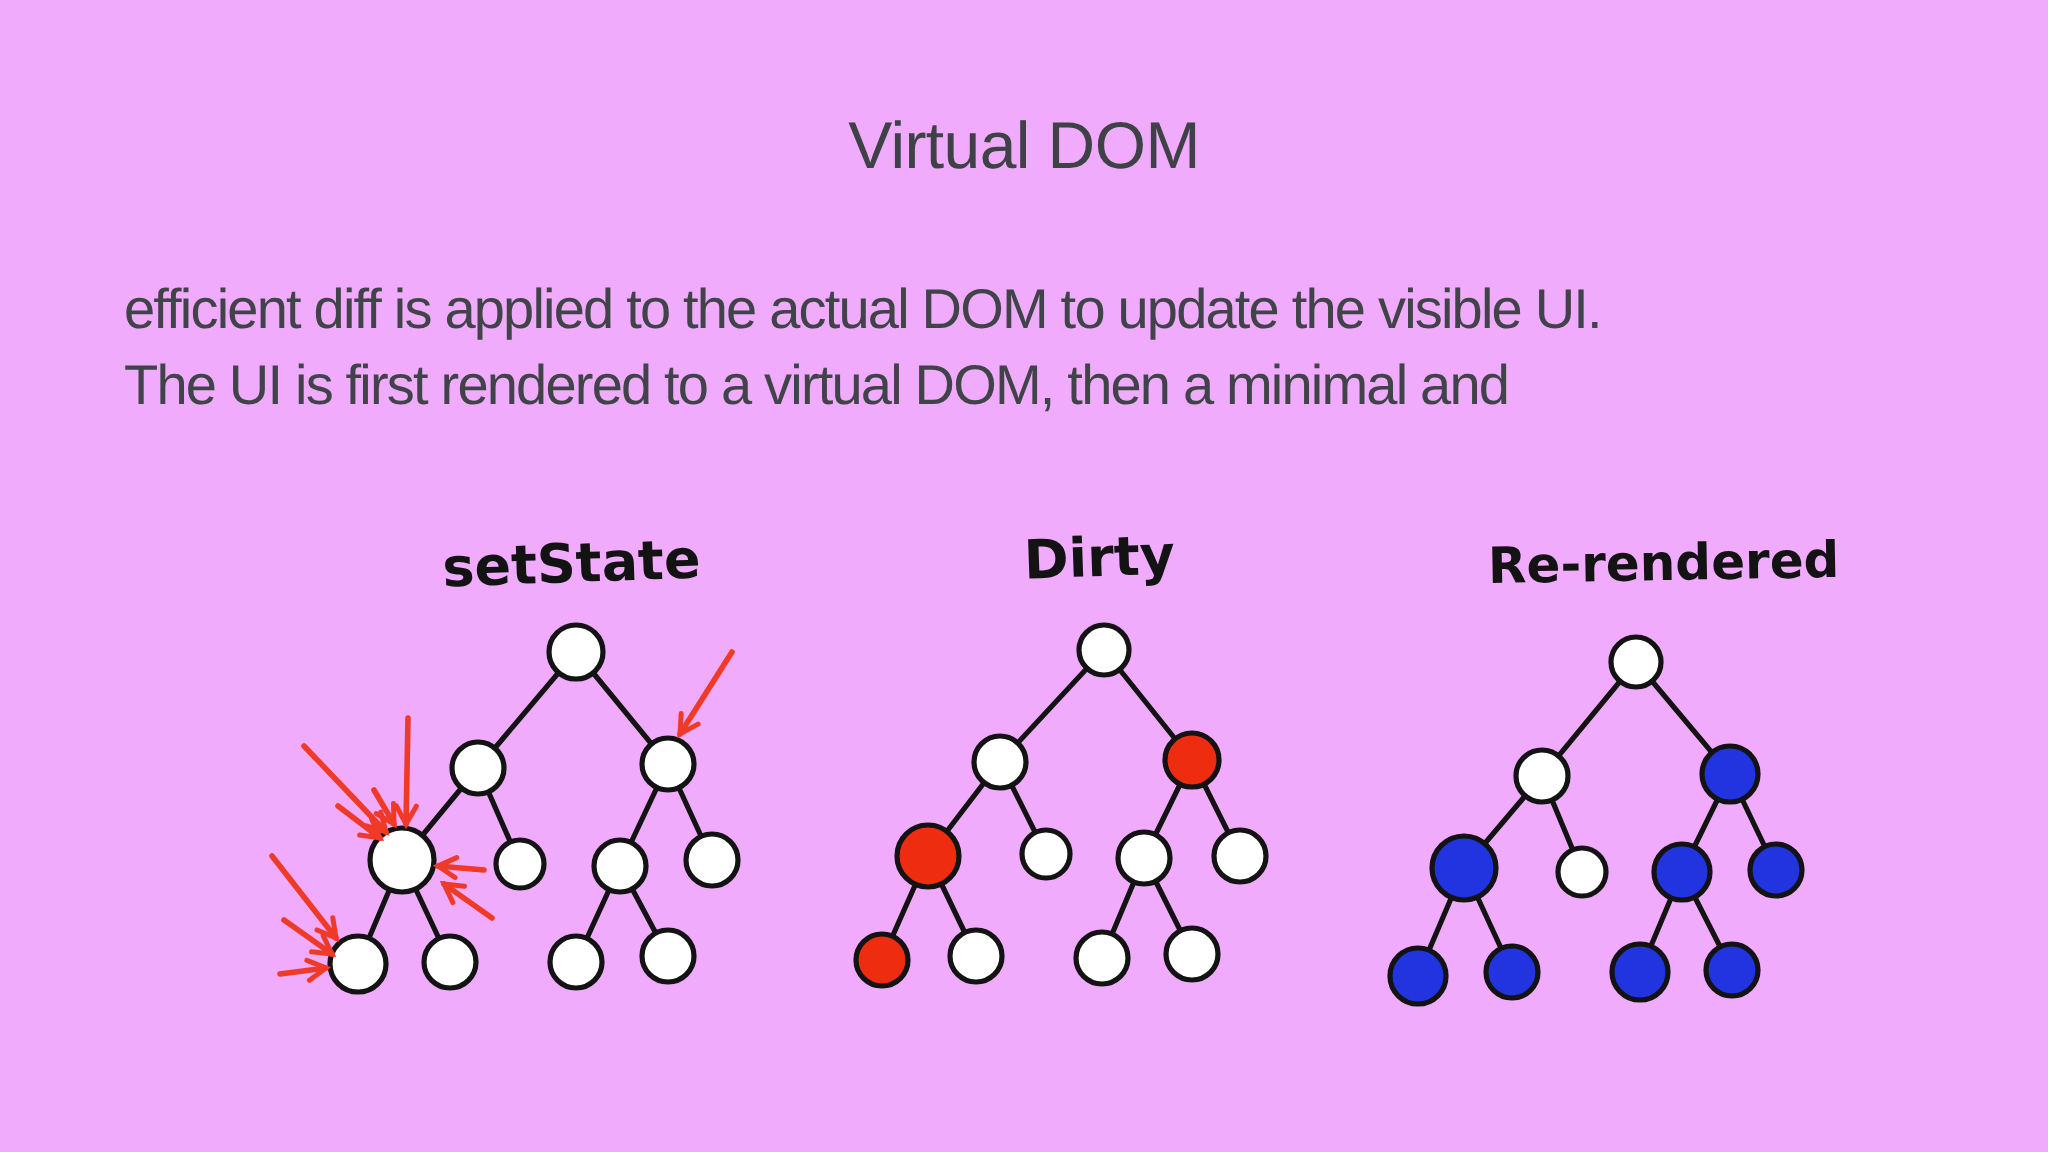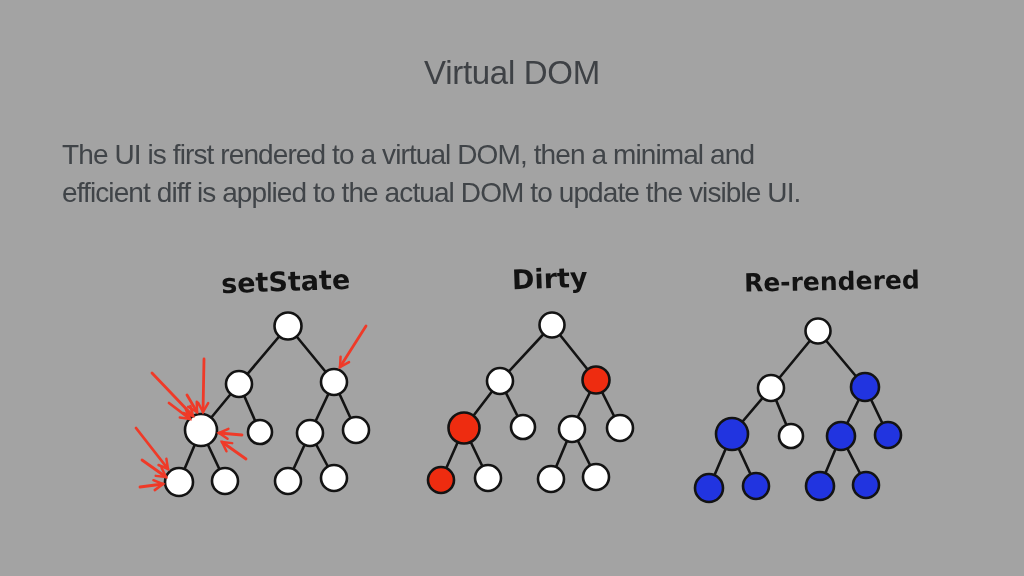--- a/index.html
+++ b/index.html
@@ -1,20 +1,20 @@
 <!DOCTYPE html>
 <html><head>
 <meta charset="utf-8">
 <style>
   html, body { margin: 0; padding: 0; background: #ffffff; }
   .slide {
     position: relative;
     width: 1024px;
     height: 576px;
-    background: #a3a3a3;
+    background: #f0abfc;
     overflow: hidden;
     font-family: "Liberation Sans", sans-serif;
   }
   .slide-title {
     position: absolute;
     top: 54px;
     left: 0;
     width: 100%;
     margin: 0;
     text-align: center;
@@ -49,22 +49,22 @@
   }
 </style>
 </head>
 <body>
 
 <div class="slide">
 
   <h1 class="slide-title">Virtual DOM</h1>
 
   <p class="slide-body">
+    <span class="line">efficient diff is applied to the actual DOM to update the visible UI.</span>
     <span class="line">The UI is first rendered to a virtual DOM, then a minimal and</span>
-    <span class="line">efficient diff is applied to the actual DOM to update the visible UI.</span>
   </p>
 
   <svg id="tree-svg" class="diagram-svg" viewBox="0 0 1024 576" aria-hidden="true">
     <defs>
       <marker id="arrowhead" markerUnits="userSpaceOnUse" markerWidth="14" markerHeight="14" refX="11" refY="7" orient="auto">
         <path id="arrowhead-path" d="M2,2 L11,7 L2,12" fill="none" stroke-width="2.5" stroke-linecap="round" stroke="#ef3a28"></path>
       </marker>
     </defs>
   <g>
         <line x1="288" y1="326" x2="239" y2="384" stroke="#131313" stroke-width="2.6" stroke-linecap="round"></line>

